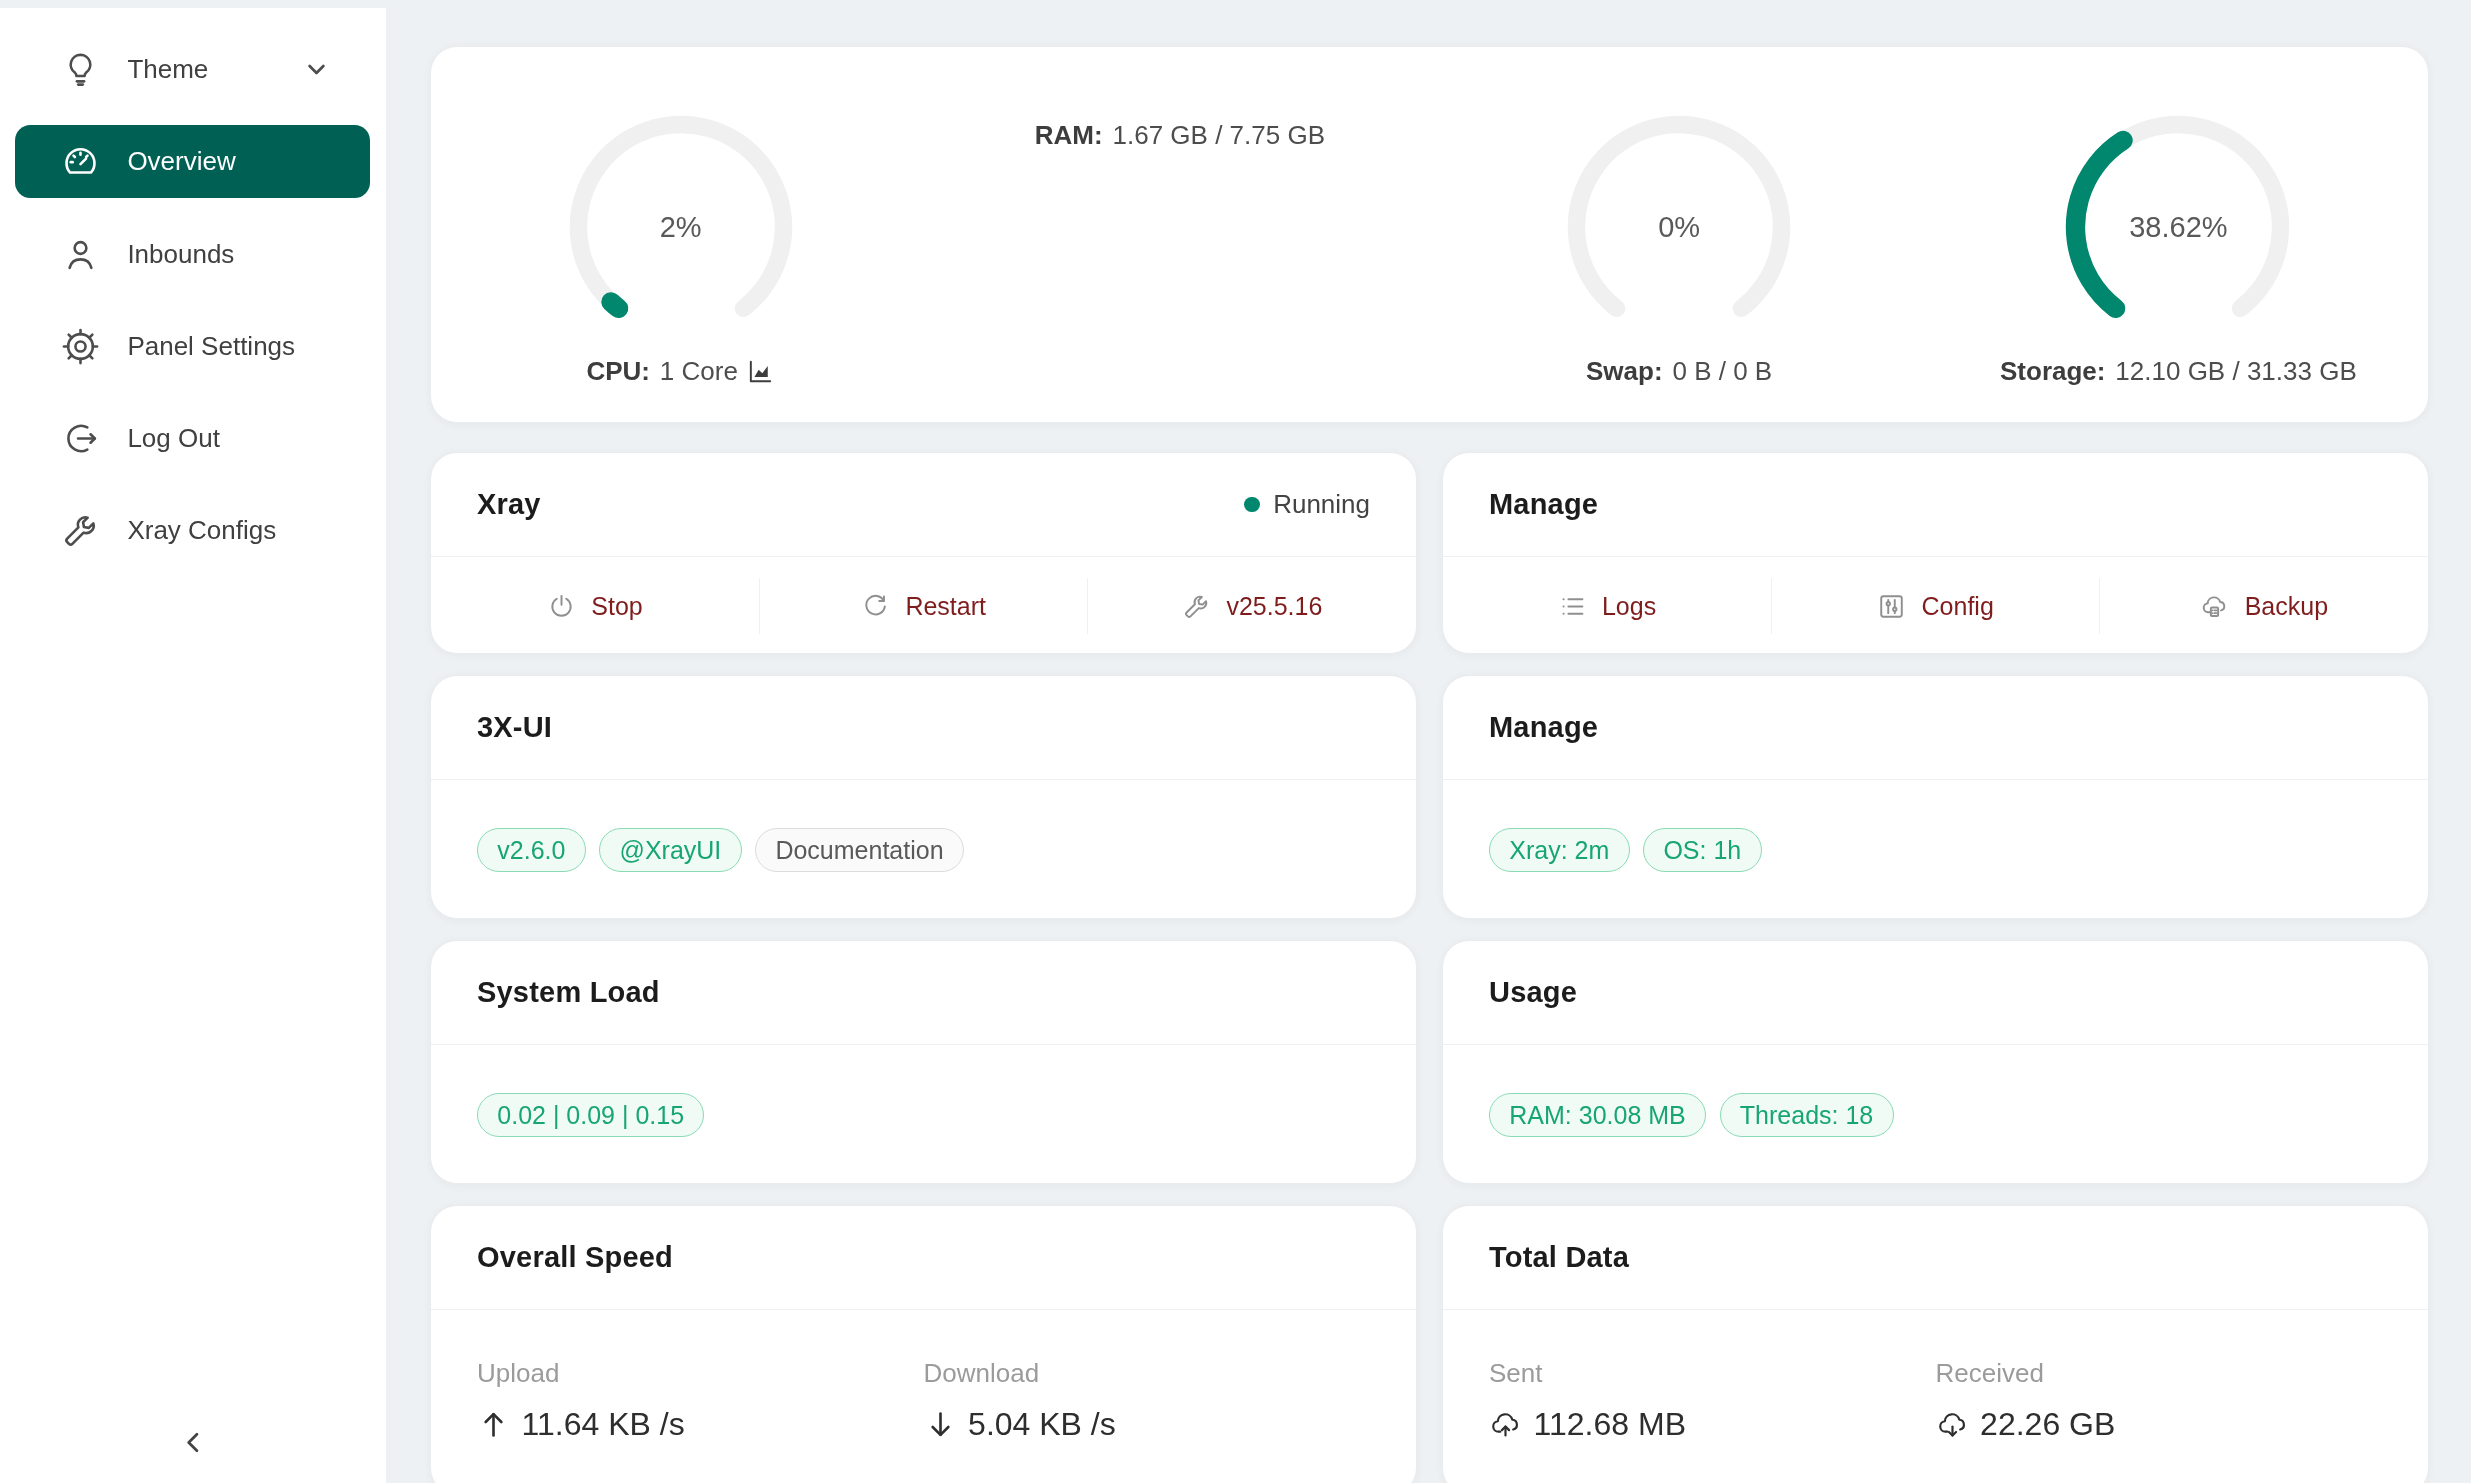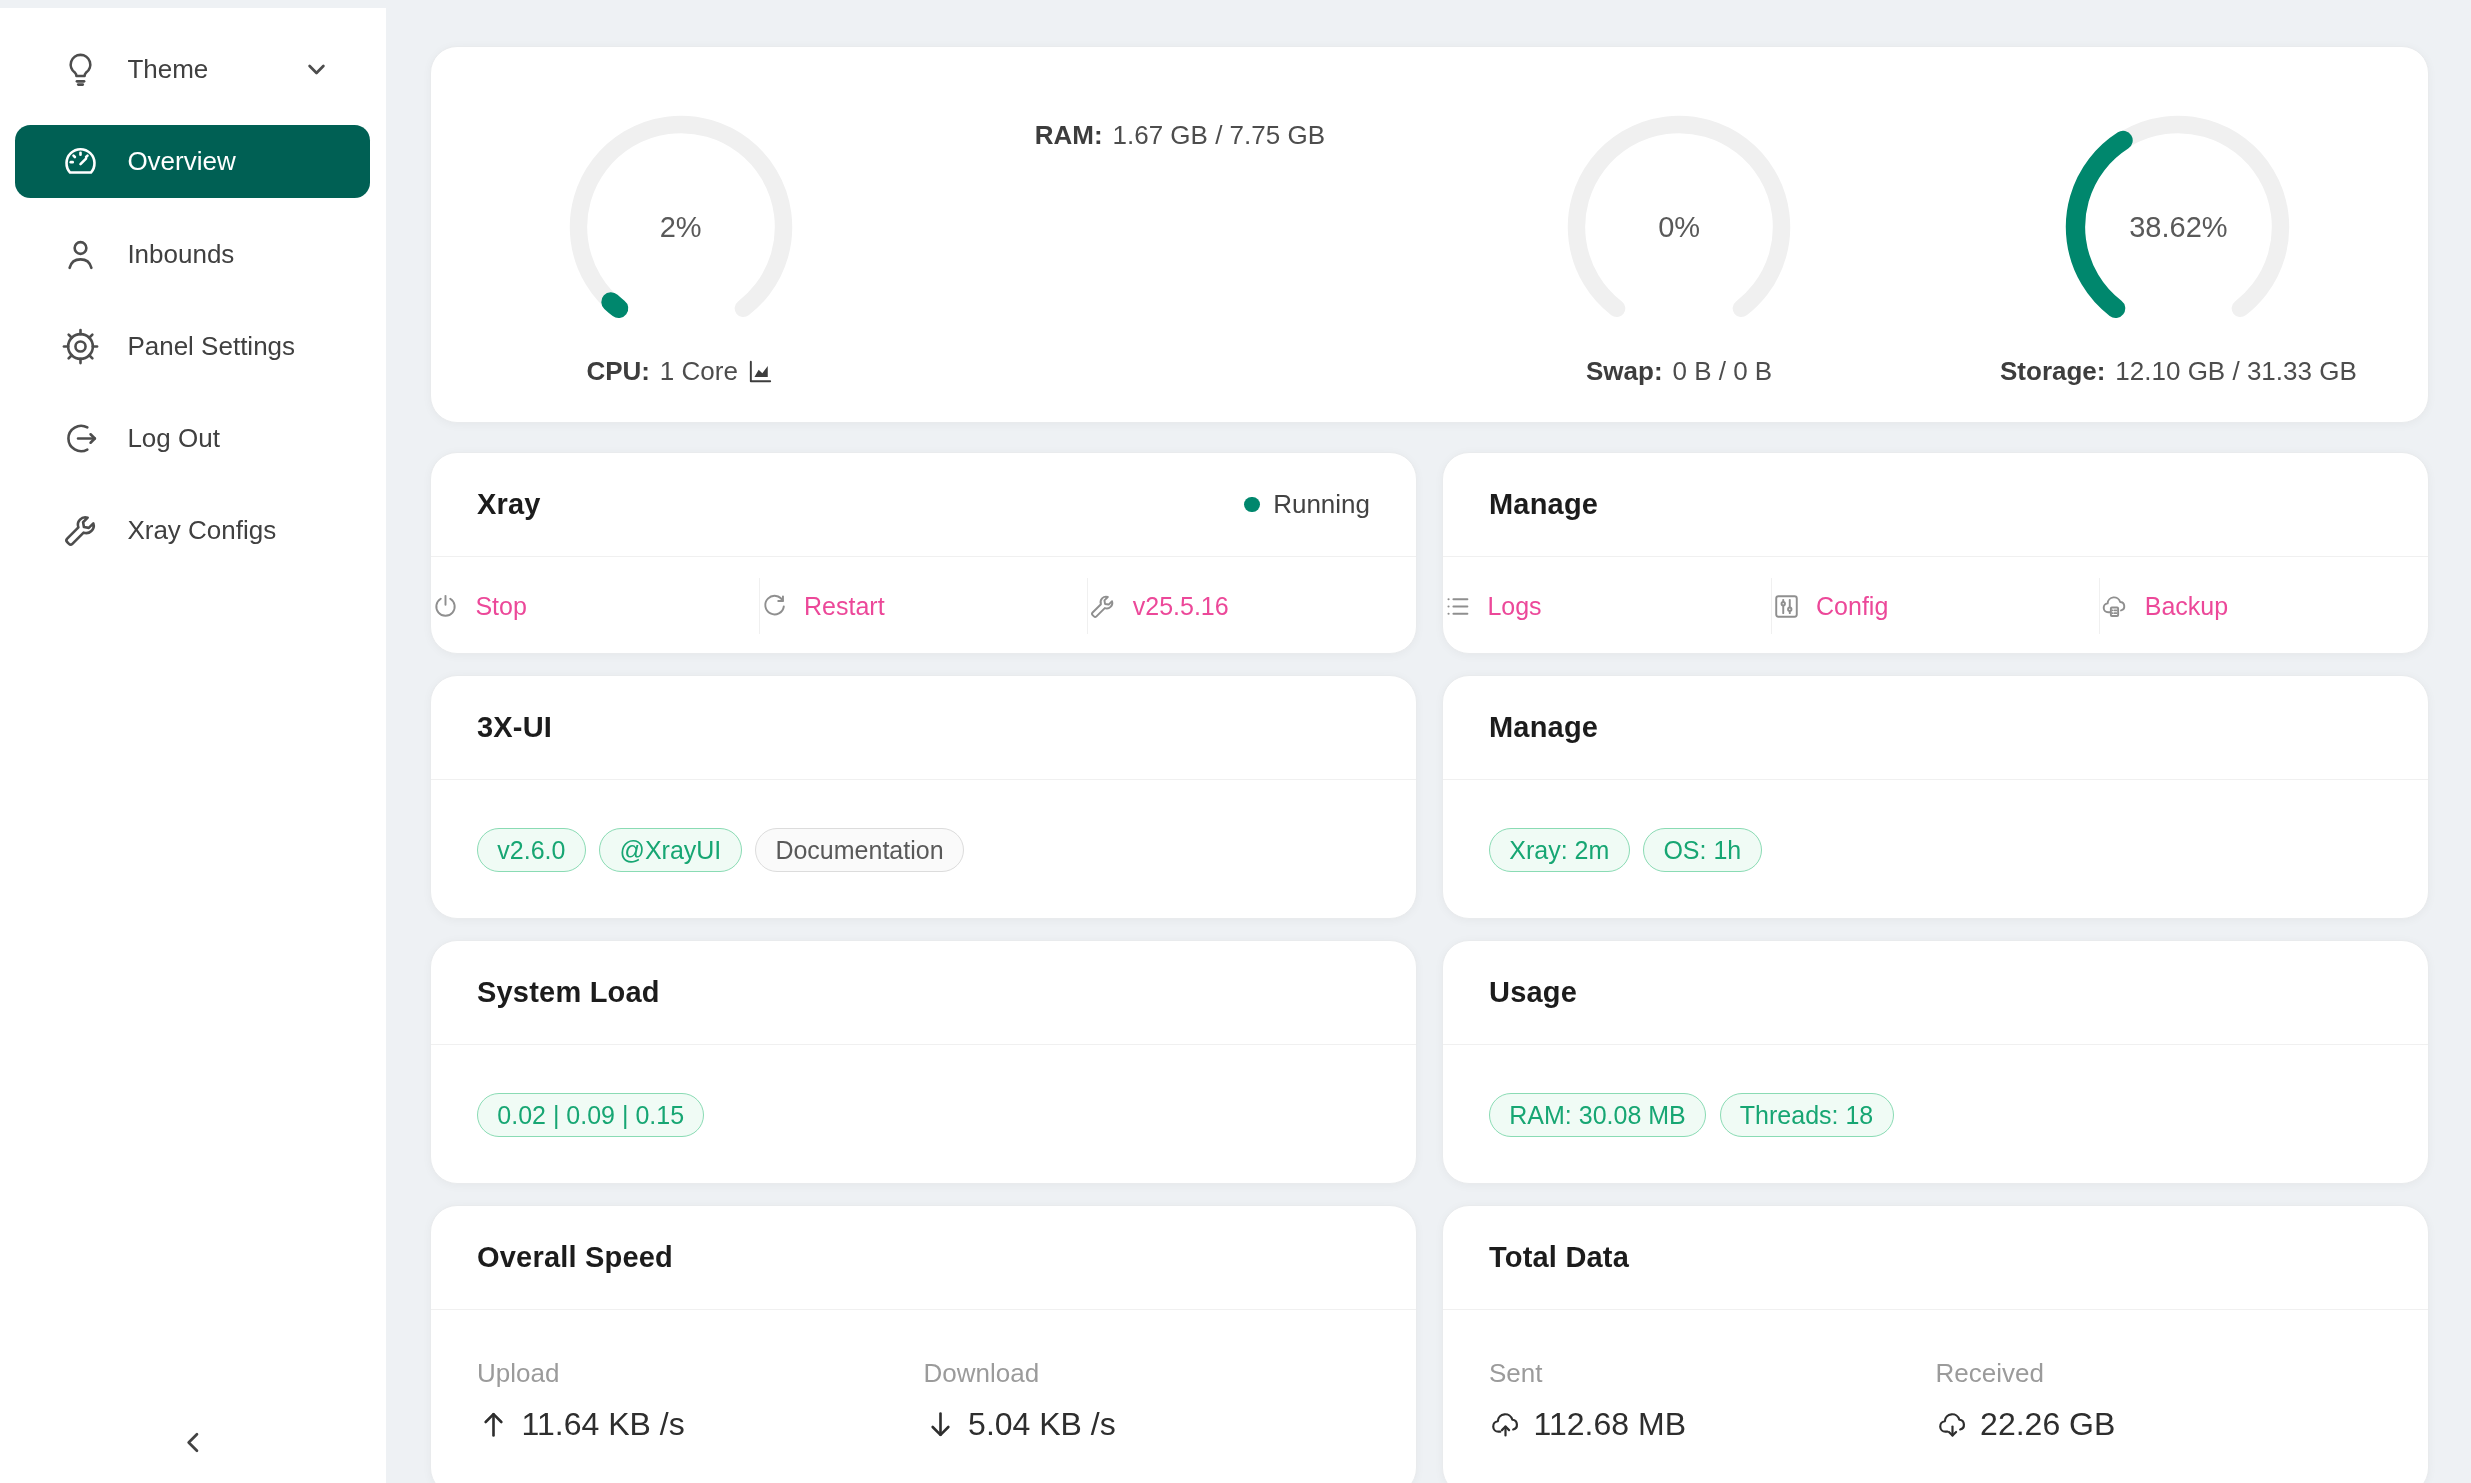--- a/index.html
+++ b/index.html
@@ -65,22 +65,22 @@
   .row.first{margin-top:29px;}
   .card-head{
     height:104px;display:flex;align-items:center;justify-content:space-between;
     padding:16px 46px;border-bottom:1px solid var(--divider);
   }
   .card-title{font-size:29px;font-weight:700;color:#1c1c1c;letter-spacing:0.2px;}
   .status{display:flex;align-items:center;gap:13.5px;font-size:26px;color:#434343;}
   .status-dot{width:15.4px;height:15.4px;border-radius:50%;background:var(--accent);}
   .card-actions{display:flex;height:98px;padding:21px 0;}
   .action{
-    flex:1;display:flex;align-items:center;gap:15.4px;
-    color:#ec4899;font-size:25px;cursor:pointer;
+    flex:1;display:flex;align-items:center;justify-content:center;gap:15.4px;
+    color:#7f1d1d;font-size:25px;cursor:pointer;
   }
   .action + .action{border-left:1px solid var(--divider);}
   .action .a-icon{width:29px;height:29px;display:inline-flex;color:#8f8f8f;}
   .card-sm{height:202px;}
   .card-md{height:244px;}
   .card-lg{height:290px;}
   .card-body{height:140px;display:flex;align-items:center;padding:0 46px;gap:13.5px;}
   .tag{
     display:inline-flex;align-items:center;height:44px;padding:0 19.3px;
     border-radius:22px;font-size:25px;white-space:nowrap;

